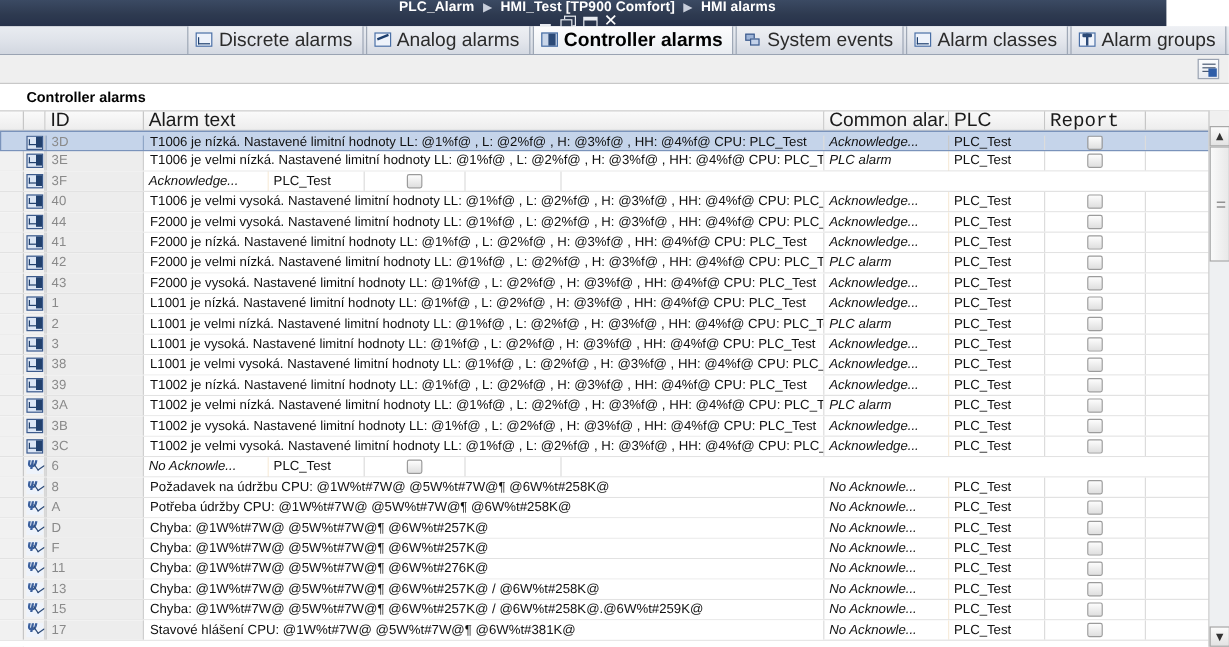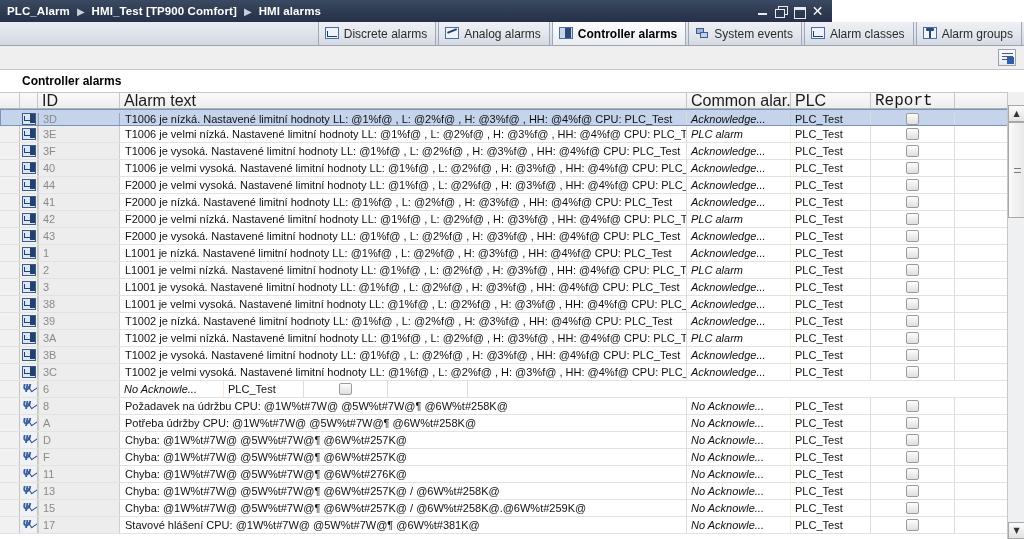--- a/index.html
+++ b/index.html
@@ -7,24 +7,24 @@
     margin: 0; padding: 0;
     width: 1024px; height: 539px;
     overflow: hidden;
     font-family: "Liberation Sans", sans-serif;
     font-size: 11px;
     background: #ffffff;
   }
 
   
   #titlebar {
-    position: absolute; left: 0; top: 0; width: 832px; height: 22px;
+    position: absolute; left: 0; top: 0; width: 972px; height: 22px;
     background: linear-gradient(to bottom, #3b4a63 0%, #2e3a50 55%, #26314a 100%);
     color: #ffffff;
-    display: flex; align-items: center;
+    display: flex; align-items: center; flex-direction: column;
   }
   #breadcrumb { display: flex; align-items: center; padding-left: 7px; gap: 0; flex: 1; }
   #breadcrumb .crumb { font-size: 11.5px; font-weight: bold; color: #fff; white-space: nowrap; letter-spacing: .1px; }
   #breadcrumb .sep { color: #c8cedb; font-size: 10px; padding: 0 7px; }
   .wbtns { display: flex; align-items: center; gap: 6px; padding-right: 8px; }
   .wbtn { width: 12px; height: 12px; position: relative; cursor: default; }
   .wbtn.min::after { content:""; position:absolute; left:1px; bottom:2px; width:9px; height:2px; background:#e7eaf0; }
   .wbtn.restore::before { content:""; position:absolute; left:3px; top:1px; width:8px; height:7px; border:1.6px solid #e7eaf0; }
   .wbtn.restore::after { content:""; position:absolute; left:0px; top:4px; width:8px; height:7px; border:1.6px solid #e7eaf0; background:#2e3a50; }
   .wbtn.max::before { content:""; position:absolute; left:1px; top:2px; width:10px; height:8px; border:1.6px solid #e7eaf0; border-top-width:3px; }
@@ -37,21 +37,21 @@
     border-bottom: 1px solid #9aa3b2;
     display: flex; justify-content: flex-end; align-items: stretch;
   }
   .tab {
     display: flex; align-items: center; gap: 5px;
     padding: 0 8px 0 6px;
     border-left: 1px solid #9fa8b6;
     border-right: 1px solid #9fa8b6;
     margin-right: 2px;
     background: linear-gradient(to bottom,#eef0f4 0%, #e3e6ec 55%, #d4d9e2 100%);
-    color: #2b2b2b; font-size: 12px; white-space: nowrap; cursor: default;
+    color: #2b2b2b; font-size: 16px; white-space: nowrap; cursor: default;
   }
   .tab.active {
     background: linear-gradient(to bottom,#fdfdfe 0%, #f2f4f7 60%, #e9ecf1 100%);
     font-weight: bold; color: #000;
   }
   .tabicon { width: 14px; height: 13px; position: relative; flex: none; }
   .tabicon .bx { position:absolute; left:0; top:0; width:14px; height:12px; background:#eef3fb; border:1px solid #4a6fa5; }
   .tabicon .wv { position:absolute; left:2px; top:4px; width:10px; height:6px;
      border-bottom:1.5px solid #1d3f6e; border-left:1.5px solid #1d3f6e; }
   .tabicon .dg { position:absolute; left:2px; top:3px; width:10px; height:1.6px; background:#1d3f6e; transform: rotate(-22deg); }
@@ -287,21 +287,20 @@
       <div class="gridrow datarow">
         <div class="cell c-gutter"></div>
         <div class="cell c-icon">
           <span class="ricon analog">
             <i class="f"></i>
             <i class="w"></i>
             <i class="b"></i>
           </span>
         </div>
         <div class="cell c-id">3F</div>
-        <div class="cell c-text">T1006 je vysoká. Nastavené limitní hodnoty LL: @1%f@ , L: @2%f@ , H: @3%f@ , HH: @4%f@ CPU: PLC_Test</div>
         <div class="cell c-common">Acknowledge...</div>
         <div class="cell c-plc">PLC_Test</div>
         <div class="cell c-report">
           <span class="repbtn"></span>
         </div>
         <div class="cell c-rest"></div>
       </div>
       <div class="gridrow datarow">
         <div class="cell c-gutter"></div>
         <div class="cell c-icon">

